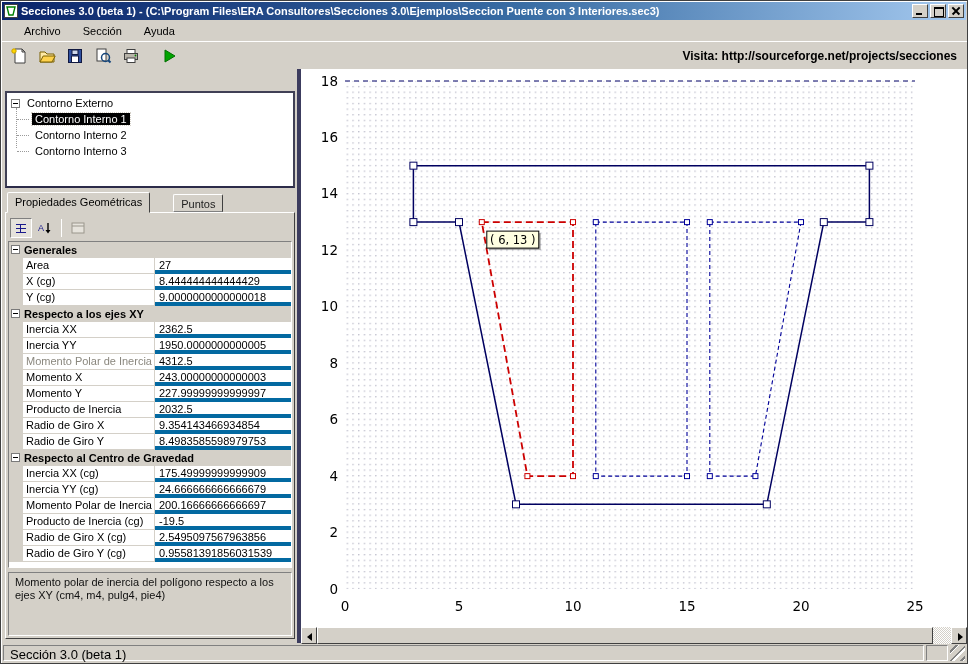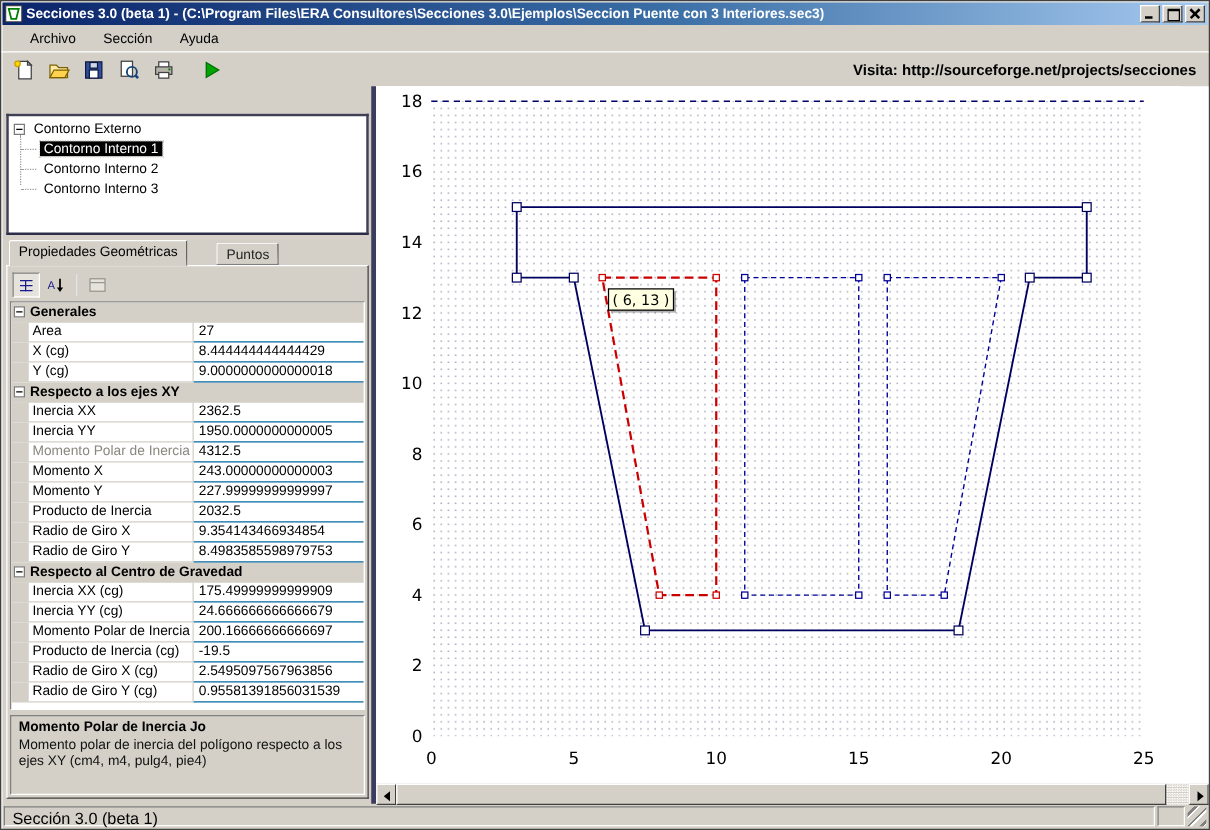--- a/index.html
+++ b/index.html
@@ -80,21 +80,21 @@
                overflow:hidden; font-size:11px; }
   .pg-cat { display:flex; align-items:center; height:16px; background:#d4d0c8; font-weight:bold; gap:4px; padding-left:2px;
             border-bottom:1px solid #d4d0c8; }
   .pg-exp { width:9px; height:9px; border:1px solid #7a7a7a; background:#fff; position:relative; flex:0 0 auto; }
   .pg-exp::after { content:""; position:absolute; left:1px; right:1px; top:3px; height:1px; background:#000; }
   .pg-row { display:flex; height:16px; align-items:stretch; }
   .pg-gutter { width:14px; flex:0 0 auto; background:#d4d0c8; }
   .pg-label { width:132px; flex:0 0 auto; padding:1px 3px; border-right:1px solid #d4d0c8; border-bottom:1px solid #d4d0c8;
               white-space:nowrap; overflow:hidden; color:#000; }
   .pg-label.muted { color:#8a877e; }
-  .pg-value { flex:1 1 auto; padding:1px 4px; border-bottom:1px solid #0369a1; white-space:nowrap; overflow:hidden; color:#000; }
+  .pg-value { flex:1 1 auto; padding:1px 4px; border-bottom:4px solid #0369a1; white-space:nowrap; overflow:hidden; color:#000; }
   
   .prop-desc { flex:0 0 auto; height:64px; margin-top:4px; border-top:3px solid #d4d0c8;
                border:1px solid; border-color:#808080 #fff #fff #808080; padding:3px 6px; font-size:11px; background:#d4d0c8; }
   .prop-desc .desc-title { font-weight:bold; margin-bottom:2px; }
   .prop-desc .desc-body { line-height:13px; color:#111; }
   
   .chart-panel { flex:1 1 auto; display:flex; flex-direction:column; background:#fff; min-width:0; }
   .chart-svg { flex:0 0 auto; display:block; background:#fff; }
   
   .hscroll { height:17px; flex:0 0 auto; display:flex; background:#ece9e0; }
@@ -329,21 +329,20 @@
               <span class="pg-value">2.5495097567963856</span>
             </div>
             <div class="pg-row">
               <span class="pg-gutter"></span>
               <span class="pg-label">Radio de Giro Y (cg)</span>
               <span class="pg-value">0.95581391856031539</span>
             </div>
           </div>
 
         <div class="prop-desc">
-          <div class="desc-title">Momento Polar de Inercia Jo</div>
           <div class="desc-body">Momento polar de inercia del polígono respecto a los ejes XY (cm4, m4, pulg4, pie4)</div>
         </div>
       </div>
     </div>
 
     <div class="splitter"></div>
 
     <div class="chart-panel">
       <svg id="chart-svg" class="chart-svg" width="644" height="558" viewBox="0 0 644 558">
           <rect x="0" y="0" width="644" height="558" fill="#ffffff"></rect>

